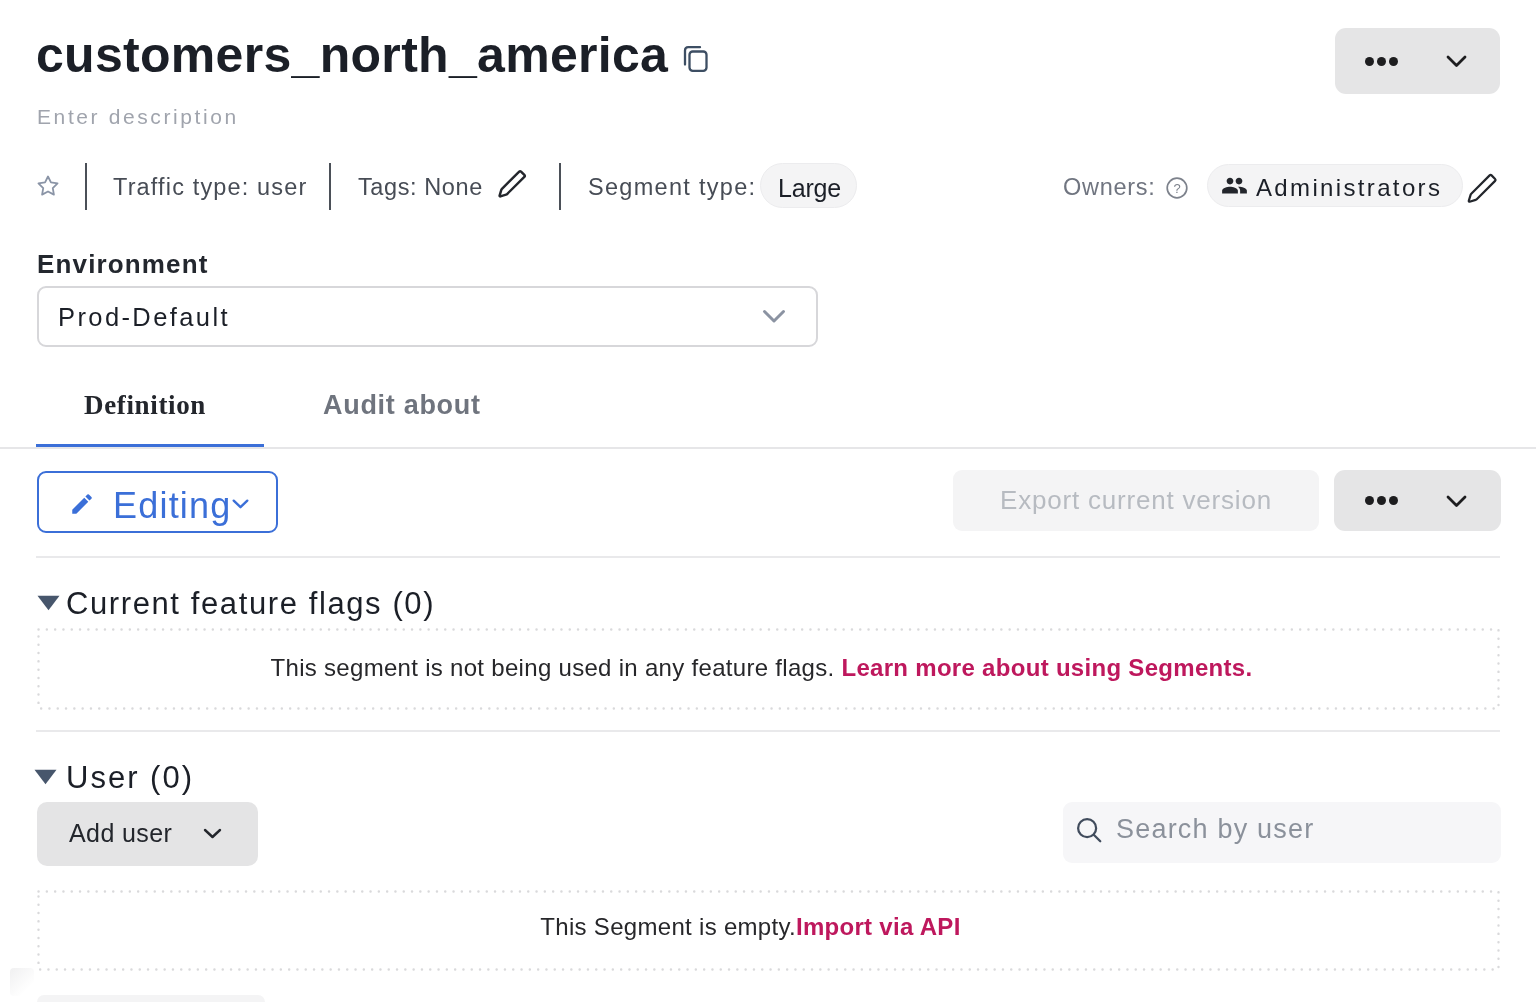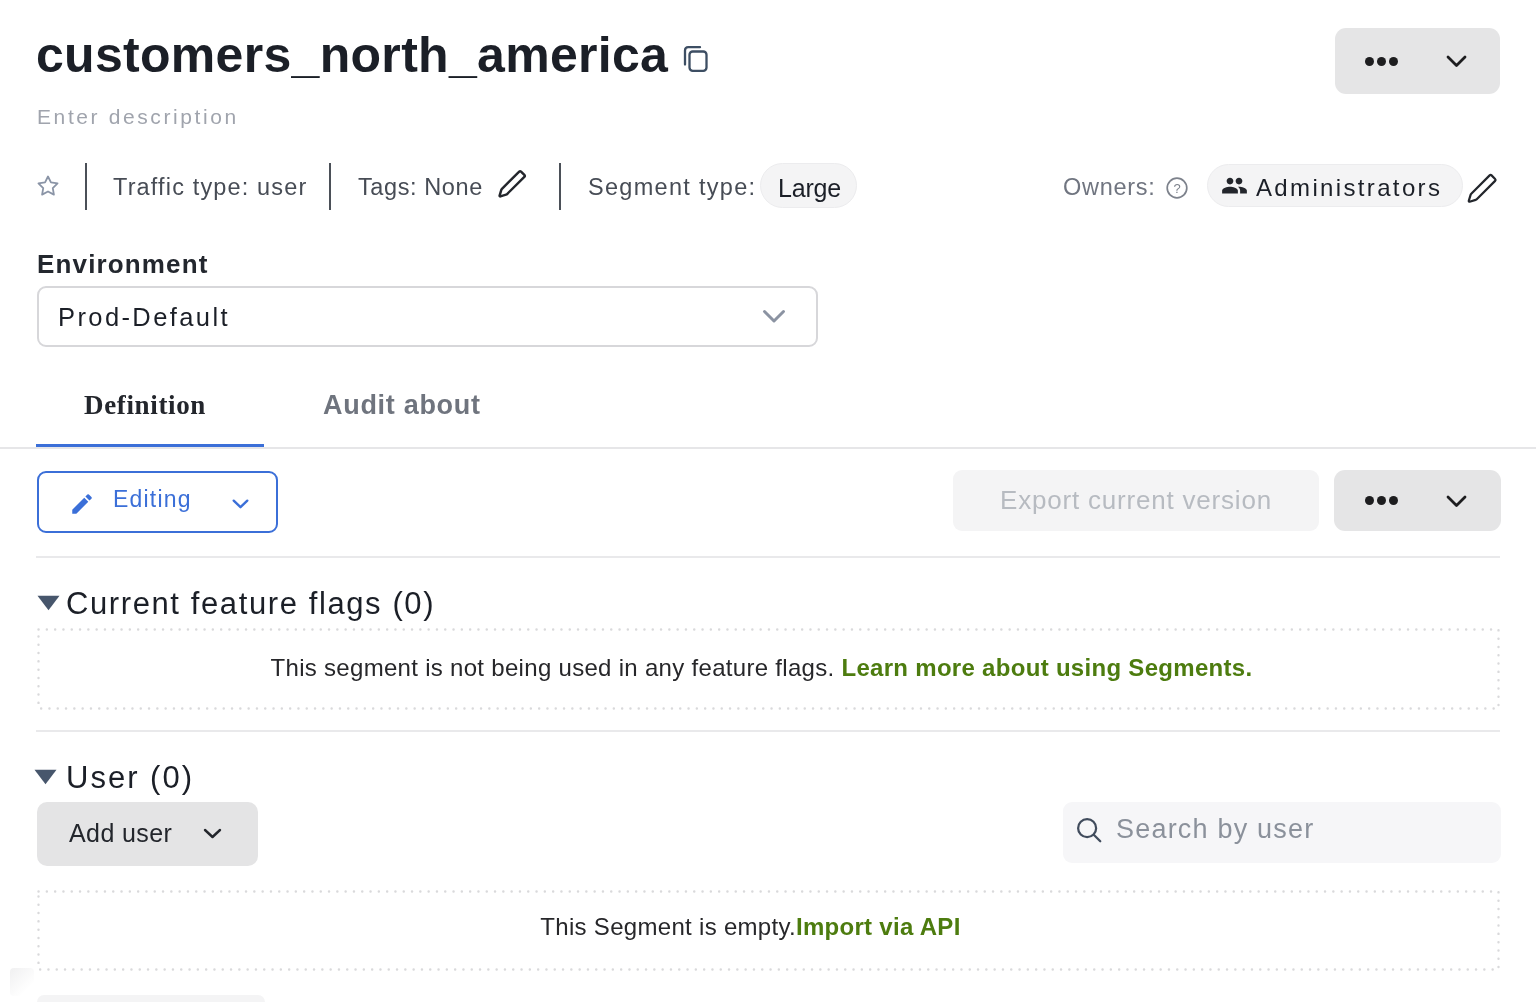--- a/index.html
+++ b/index.html
@@ -19,21 +19,21 @@
   .tabline{left:0;top:447px;width:1536px;height:2px;background:#e6e6e8;}
   .editbtn{left:37px;top:471px;width:241px;height:62px;border:2px solid #3b6fd8;border-radius:9px;box-sizing:border-box;}
   .exportbtn{left:953px;top:470px;width:366px;height:61px;background:#f4f4f5;border-radius:9px;
            display:flex;align-items:center;justify-content:center;font-size:26px;font-weight:400;letter-spacing:0.8px;color:#b7bbc1;}
   .dotsbtn{background:#e5e5e6;border-radius:11px;}
   .dot{width:9px;height:9px;border-radius:50%;background:#1d1d1f;display:inline-block;}
   .hdiv{left:36px;height:2px;background:#e9e9eb;width:1464px;}
   .sechead{font-size:31px;color:#1b1f27;line-height:1;letter-spacing:1.6px;}
   .dotbox{left:37px;width:1463px;}
   .boxtext{font-size:24px;letter-spacing:0.3px;color:#27272a;line-height:1;white-space:nowrap;}
-  .blue{color:#4d7c0f;font-weight:700;}
+  .blue{color:#be185d;font-weight:700;}
   .addbtn{left:37px;top:802px;width:221px;height:64px;background:#e4e4e5;border-radius:10px;}
   .search{left:1063px;top:802px;width:438px;height:61px;background:#f6f6f8;border-radius:9px;}
   .ph{left:1116px;top:816px;font-size:27px;letter-spacing:1.2px;color:#8b919b;line-height:1;}
 </style>
 </head>
 <body>
   <div class="abs ttl">customers_north_america</div>
   <svg class="abs" style="left:682px;top:45px" width="27" height="28" viewBox="0 0 27 28" fill="none">
     <path d="M18 2.2 H6.2 Q3 2.2 3 5.4 V19.5" stroke="#3d4e63" stroke-width="2.3" stroke-linecap="round"></path>
     <rect x="7.5" y="6.5" width="17" height="19.3" rx="3.2" stroke="#3d4e63" stroke-width="2.3"></rect>
@@ -87,21 +87,21 @@
 
   <div class="abs tabtext" style="left:84px;color:#23262c;letter-spacing:0.65px;font-family:Liberation Serif, serif;">Definition</div>
   <div class="abs tabtext" style="left:323px;color:#6f747e;letter-spacing:0.7px;">Audit about</div>
   <div class="abs bluebar"></div>
   <div class="abs tabline"></div>
 
   <div class="abs editbtn">
     <svg style="position:absolute;left:30px;top:18px" width="26" height="26" viewBox="0 0 24 24" fill="#3b6fd8">
       <path d="M3 17.25V21h3.75L17.81 9.94l-3.75-3.75L3 17.25zM20.71 7.04a.996.996 0 0 0 0-1.41l-2.34-2.34a.996.996 0 0 0-1.41 0l-1.83 1.83 3.75 3.75 1.83-1.83z"></path>
     </svg>
-    <span style="position:absolute;left:74px;top:15px;font-size:23px;letter-spacing:1.2px;color:#3b6fd8;line-height:1;">Editing</span>
+    <span style="position:absolute;left:74px;top:15px;font-size:36px;letter-spacing:1.2px;color:#3b6fd8;line-height:1;">Editing</span>
     <svg style="position:absolute;left:193px;top:26px" width="17" height="10" viewBox="0 0 17 10" fill="none">
       <path d="M1.7 1.7 L8.5 8.2 L15.3 1.7" stroke="#3b6fd8" stroke-width="2.4" stroke-linecap="round" stroke-linejoin="round"></path>
     </svg>
   </div>
   <div class="abs exportbtn">Export current version</div>
   <div class="abs dotsbtn" style="left:1334px;top:470px;width:167px;height:61px;">
     <span style="position:absolute;left:31px;top:26px;display:flex;gap:3px;">
       <i class="dot"></i>
       <i class="dot"></i>
       <i class="dot"></i>

